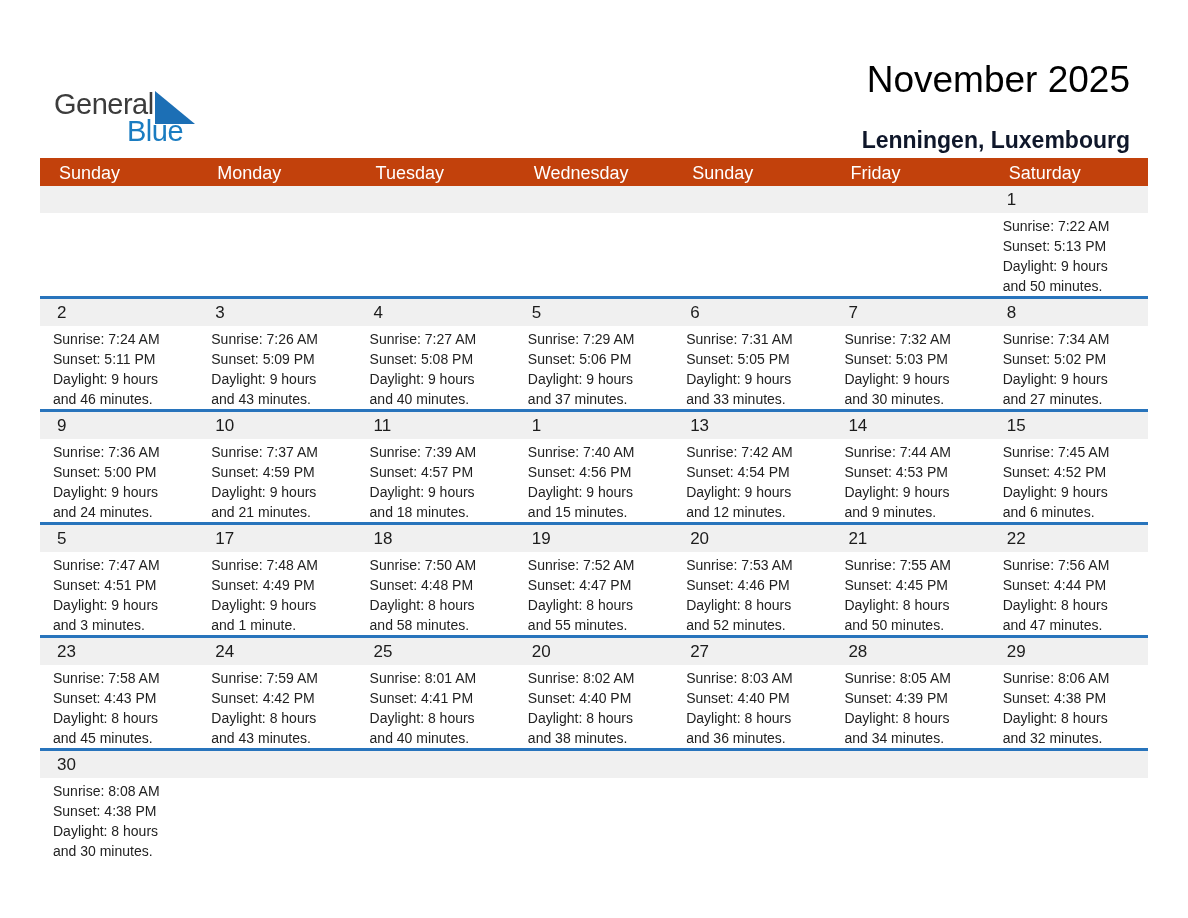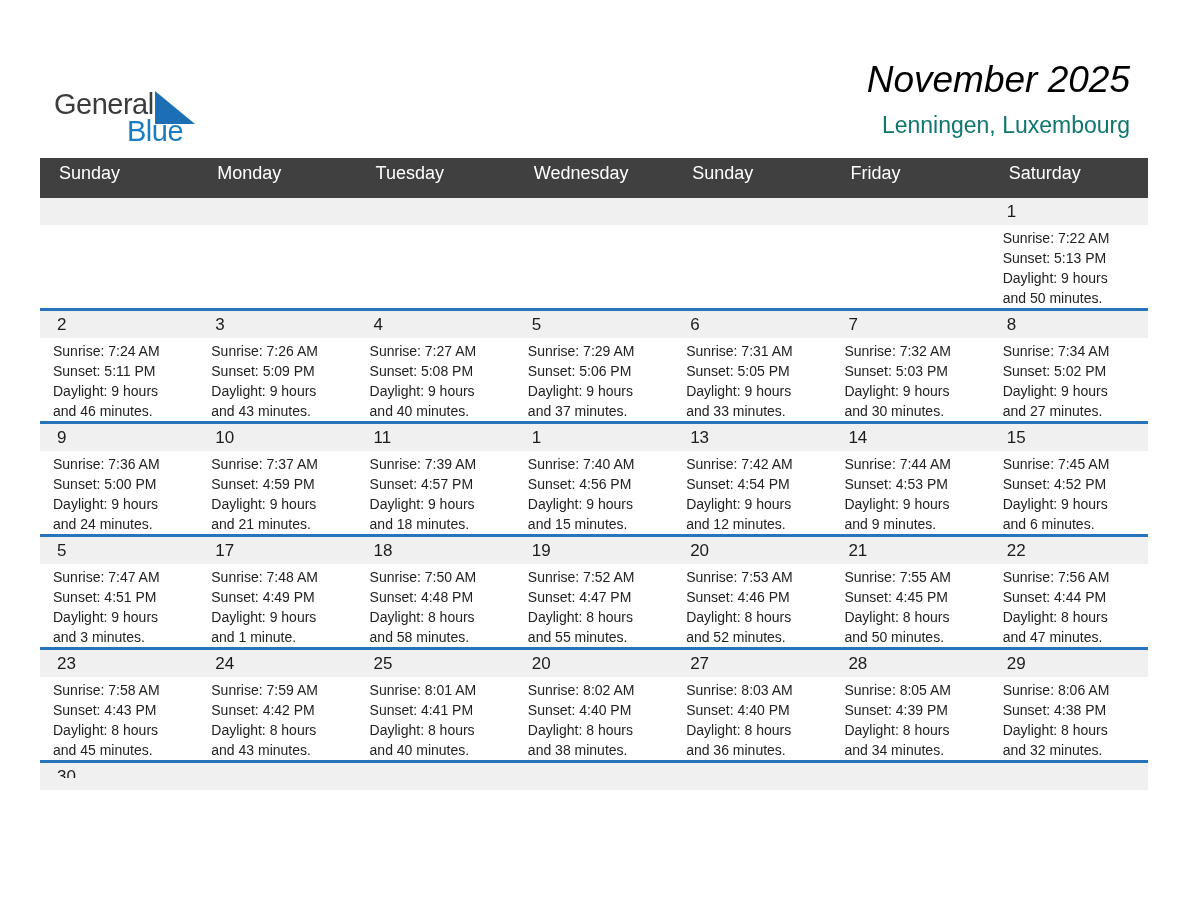--- a/index.html
+++ b/index.html
@@ -24,40 +24,40 @@
     background: #1c6fb5;
     clip-path: polygon(0 0, 100% 100%, 0 100%);
   }
   .logo-blue {
     position: absolute; left: 73px; top: 27px;
     font-size: 29px; color: #1a7cc1; letter-spacing: -0.5px; text-align: center;
   }
 
   
   .title-block { position: absolute; right: 58px; top: 58px; text-align: right; }
-  .month-title { font-size: 37px; color: #000000; line-height: 44px; font-style: italic; }
-  .location-subtitle { font-size: 23px; color: #0f766e; line-height: 30px; margin-top: 8px; }
+  .month-title { font-size: 37px; color: #000000; line-height: 44px; }
+  .location-subtitle { font-size: 23px; color: #0f172a; line-height: 30px; margin-top: 23px; font-weight: bold; }
 
   
   .calendar { position: absolute; left: 40px; top: 158px; width: 1108px; }
 
-  .weekday-row { display: flex; background: #404040; height: 40px; }
+  .weekday-row { display: flex; background: #c2410c; height: 28px; }
   .weekday-cell {
     flex: 1 1 0; box-sizing: border-box;
     color: #ffffff; font-size: 18px; line-height: 30px;
     padding-left: 19px; overflow: hidden; white-space: nowrap;
   }
 
   .week-row {
     display: flex;
     min-height: 108px;
     background: linear-gradient(to bottom, #f0f0f0 0px, #f0f0f0 27px, #ffffff 27px);
     border-bottom: 3px solid #2874bc;
   }
-  .week-row.last { border-bottom: none; flex-direction: column; }
+  .week-row.last { border-bottom: none; }
 
   .day-cell { flex: 1 1 0; box-sizing: border-box; overflow: hidden; }
   .day-number {
     height: 27px; line-height: 27px;
     font-size: 17px; color: #1c1c1c;
     padding-left: 17px; white-space: nowrap;
   }
   .cell-line {
     font-size: 14px; line-height: 20px;
     color: #222222; padding-left: 13px; white-space: nowrap;

